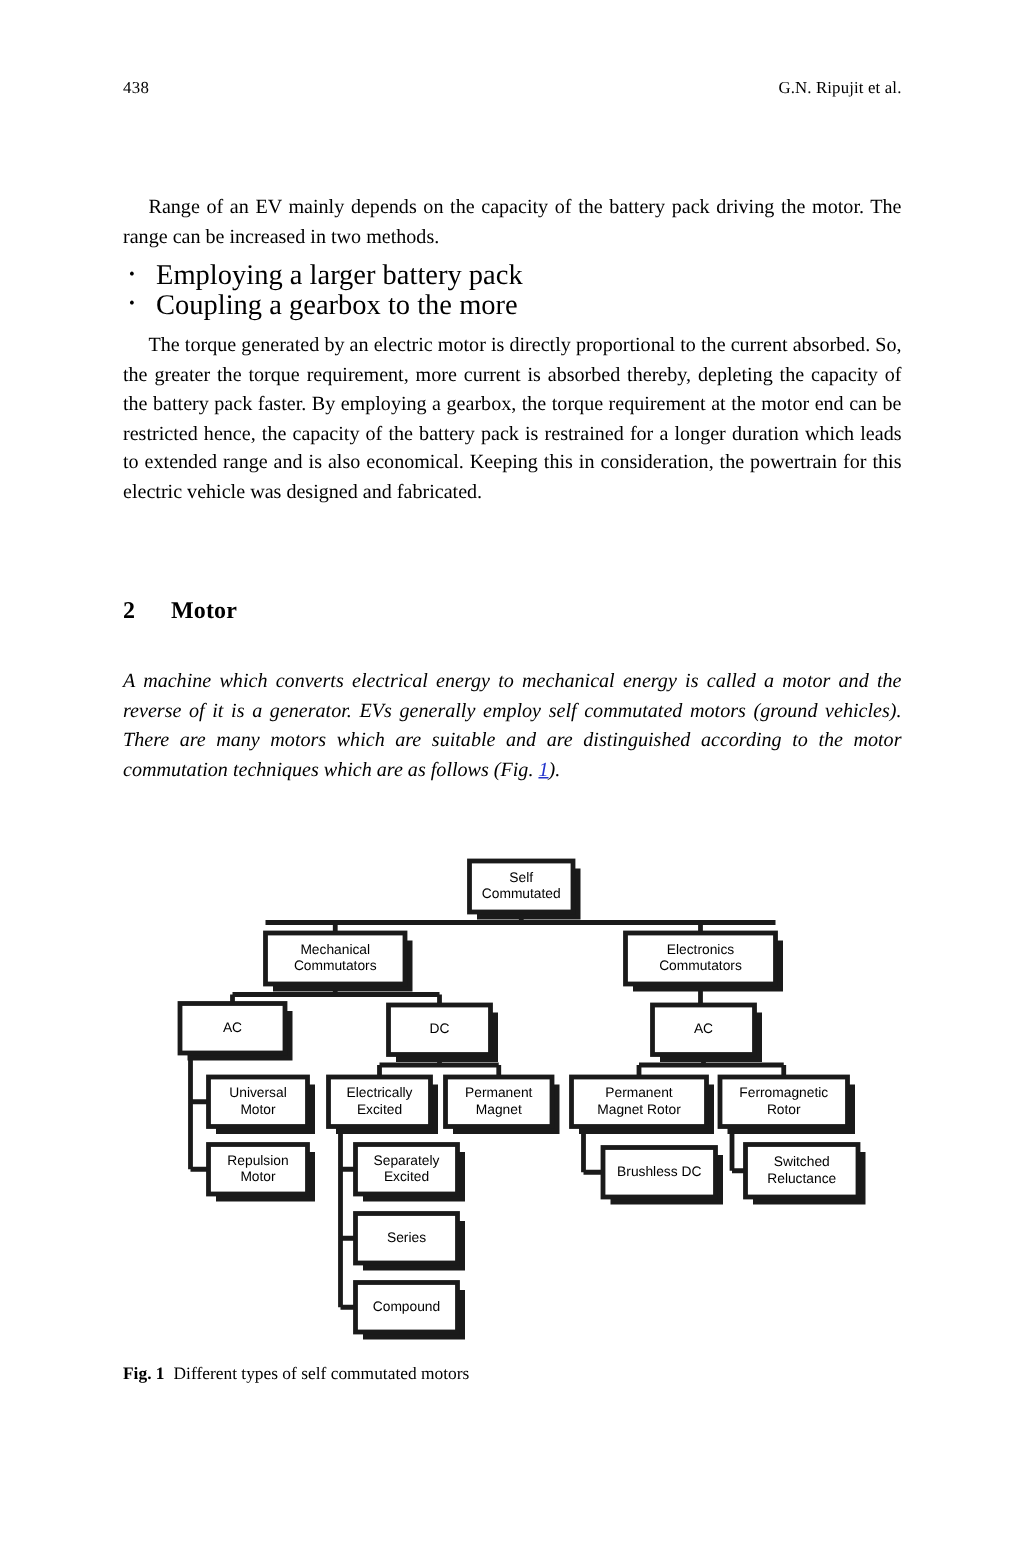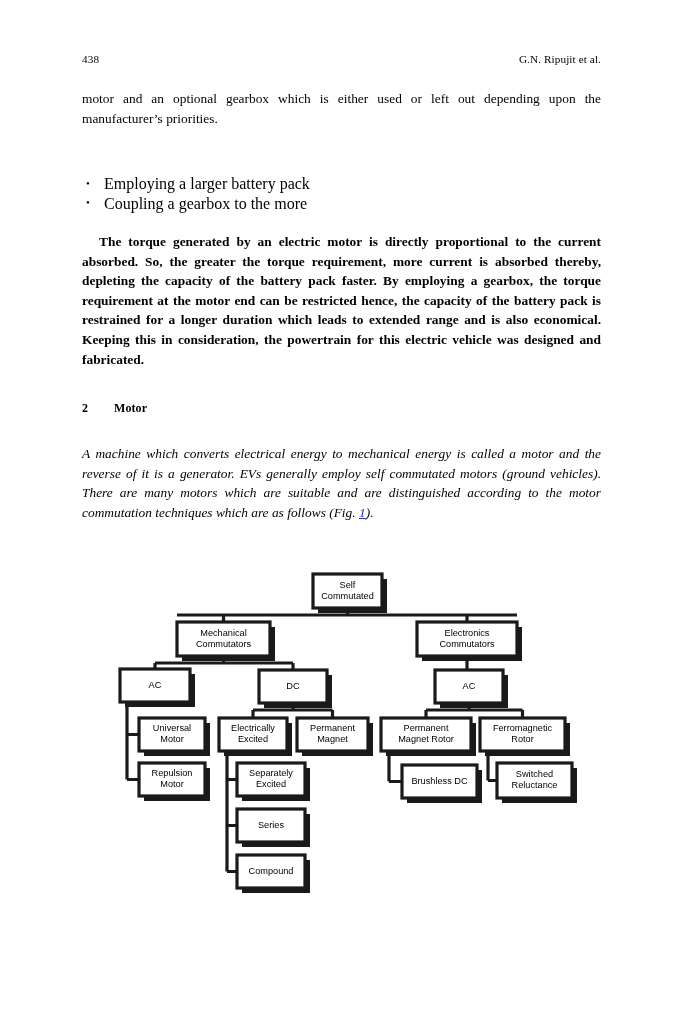--- a/index.html
+++ b/index.html
@@ -59,41 +59,41 @@
   }
   p.indent { text-indent: 17px; }
 
   .bullets {
     position: absolute;
     left: 82px;
     width: 519px;
     margin: 0;
     padding: 0;
     list-style: none;
-    font-size: 16px;
+    font-size: 19px;
     line-height: 19.6px;
   }
   .bullets li {
     position: relative;
     padding-left: 22px;
   }
   .bullets li::before {
     content: "\2022";
     position: absolute;
     left: 4px;
     top: -0.5px;
     font-size: 11px;
   }
 
   h2.section {
     position: absolute;
     left: 82px;
     width: 519px;
     margin: 0;
-    font-size: 12px;
+    font-size: 16px;
     font-weight: bold;
     line-height: 20px;
     letter-spacing: 0.1px;
   }
   h2.section .num {
     display: inline-block;
     width: 32px;
   }
 
   .figref {
@@ -147,31 +147,31 @@
 </head>
 <body>
 
 <div class="page">
 
   <div class="runhead">
     <span class="folio">438</span>
     <span class="authors">G.N. Ripujit et al.</span>
   </div>
 
-  <div class="col" style="top:89px;">
-    <p class="body">motor and an optional gearbox which is either used or left out depending upon the manufacturer’s priorities.</p>
-  </div>
-
+
+  <div class="col" style="top:128px;">
+    <p class="body indent">Range of an EV mainly depends on the capacity of the battery pack driving the motor. The range can be increased in two methods.</p>
+  </div>
 
   <ul class="bullets" style="top:174px;">
     <li>Employing a larger battery pack</li>
     <li>Coupling a gearbox to the more</li>
   </ul>
 
-  <div class="col" style="top:232px;font-weight:bold;">
+  <div class="col" style="top:220px;">
     <p class="body indent">The torque generated by an electric motor is directly proportional to the current absorbed. So, the greater the torque requirement, more current is absorbed thereby, depleting the capacity of the battery pack faster. By employing a gearbox, the torque requirement at the motor end can be restricted hence, the capacity of the battery pack is restrained for a longer duration which leads to extended range and is also economical. Keeping this in consideration, the powertrain for this electric vehicle was designed and fabricated.</p>
   </div>
 
   <h2 class="section" style="top:398px;">
     <span class="num">2</span><span>Motor</span>
   </h2>
 
   <div class="col" style="top:444px;font-style:italic;">
     <p class="body"><span>A machine which converts electrical energy to mechanical energy is called a motor and the reverse of it is a generator. EVs generally employ self commutated motors (ground vehicles). There are many motors which are suitable and are distinguished according to the motor commutation techniques which are as follows (Fig.&nbsp;</span><a class="figref" href="#fig1">1</a><span>).</span></p>
   </div>
@@ -281,14 +281,17 @@
         </g>
         <g>
           <rect class="flow-shadow" x="420" y="213" width="75" height="35" fill="#1a1a1a"></rect>
           <rect class="flow-box-rect" x="415" y="208" width="75" height="35" fill="#ffffff" stroke="#1a1a1a"></rect>
           <text class="flow-label" x="452.5" y="220">Switched</text>
           <text class="flow-label" x="452.5" y="231">Reluctance</text>
         </g>
       </svg>
   </div>
 
+  <div class="figcaption">
+    <span class="lbl">Fig. 1</span><span>Different types of self commutated motors</span>
+  </div>
 
 </div>
 
 </body></html>

